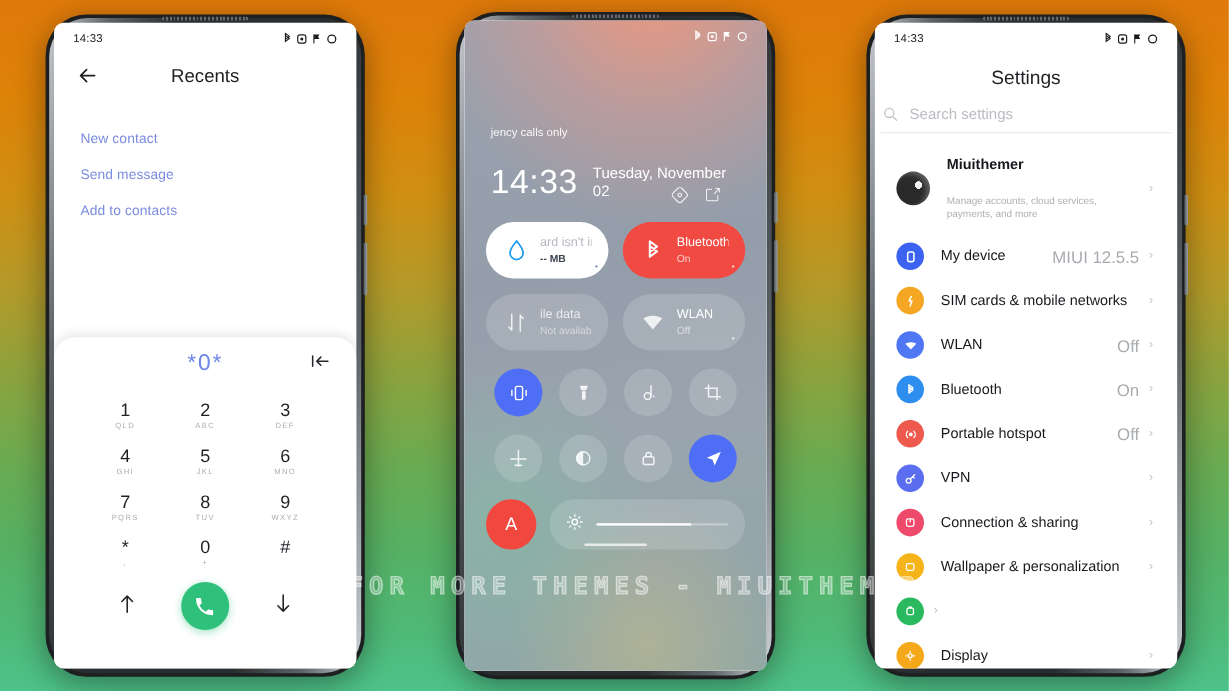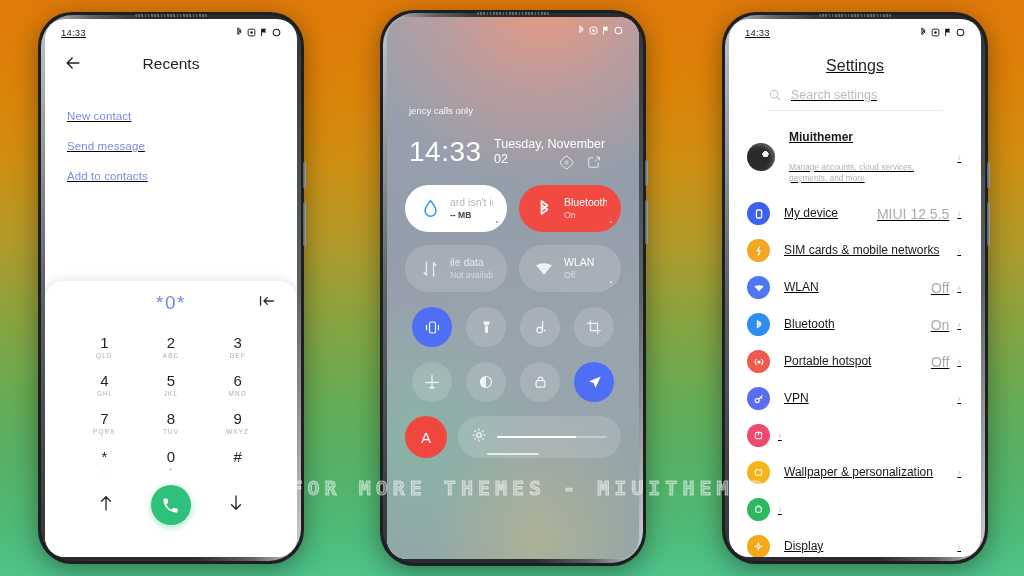--- a/index.html
+++ b/index.html
@@ -24,24 +24,23 @@
     content:"";
     position:absolute; left:3px; top:3px; right:3px; bottom:3px;
     border-radius:32px;
     background:linear-gradient(100deg,#c9cdd1 0%,#5d6367 14%,#2a2d2f 30%,#2a2d2f 70%,#5d6367 86%,#d2d6da 100%);
     z-index:0;
   }
   .screen {
     position: relative;
     z-index: 2;
     width: 100%; height: 100%;
-    border-radius: 20px;
+    border-radius: 8px;
     overflow: hidden;
     background: #fff;
-    text-decoration: underline;
   }
   .grille{
     position:absolute; z-index:5; left:50%; transform:translateX(-50%);
     top:2px; width:72px; height:3px; border-radius:2px;
     background: repeating-linear-gradient(to right,#6b7073 0 1.6px, #2a2d2f 1.6px 3.2px);
     opacity:.9;
   }
   .btn-side{ position:absolute; right:-2px; width:3px; border-radius:2px;
     background:linear-gradient(to right,#55595c,#9aa0a4); z-index:1;}
 
@@ -169,21 +168,21 @@
   }
   .bright-track { flex:1; height: 2.5px; background: rgba(255,255,255,.35); border-radius:2px; position:relative;}
   .bright-fill { position:absolute; left:0; top:0; bottom:0; width:72%; background:#fff; border-radius:2px;}
   .home-ind {
     position:absolute; left:50%; transform:translateX(-50%); bottom: 104px;
     width: 52px; height: 2.5px; border-radius: 2px; background: rgba(255,255,255,.72);
   }
 
   
   .set-title { text-align: center; font-size: 16px; color: #1f2023; padding: 16px 0 10px 0; }
-  .search-wrap { padding: 0 38px; }
+  .search-wrap { padding: 0 5px; }
   .search-box {
     display: flex; align-items: center; gap: 10px;
     border-bottom: 1px solid #e9eaec; padding: 3px 2px 8px 2px;
   }
   .search-ph { font-size: 12.5px; color: #b9bcc1; }
   .set-list { padding: 8px 0 0 0; }
   .set-row {
     display: flex; align-items: center; padding: 7px 20px 7px 18px; min-height: 35px;
   }
   .set-ic {
@@ -624,20 +623,21 @@
         <span class="chev">›</span>
       </div>
 
       <div class="set-row">
         <span class="set-ic" style="background:#ef4a6b">
             <svg width="11" height="11" viewBox="0 0 12 12">
               <rect x="2.6" y="2.6" width="6.8" height="6.8" rx="1.6" fill="none" stroke="#fff" stroke-width="1.2"></rect>
               <path d="M6 2.6v3" stroke="#fff" stroke-width="1.2"></path>
             </svg>
           </span>
+        <span class="set-mid set-label">Connection &amp; sharing</span>
         <span class="set-val"></span>
         <span class="chev">›</span>
       </div>
 
       <div class="set-row">
         <span class="set-ic" style="background:#f5b41a">
             <svg width="11" height="11" viewBox="0 0 12 12">
               <rect x="2.6" y="3" width="6.8" height="6" rx="1.4" fill="none" stroke="#fff" stroke-width="1.2"></rect>
             </svg>
           </span>

